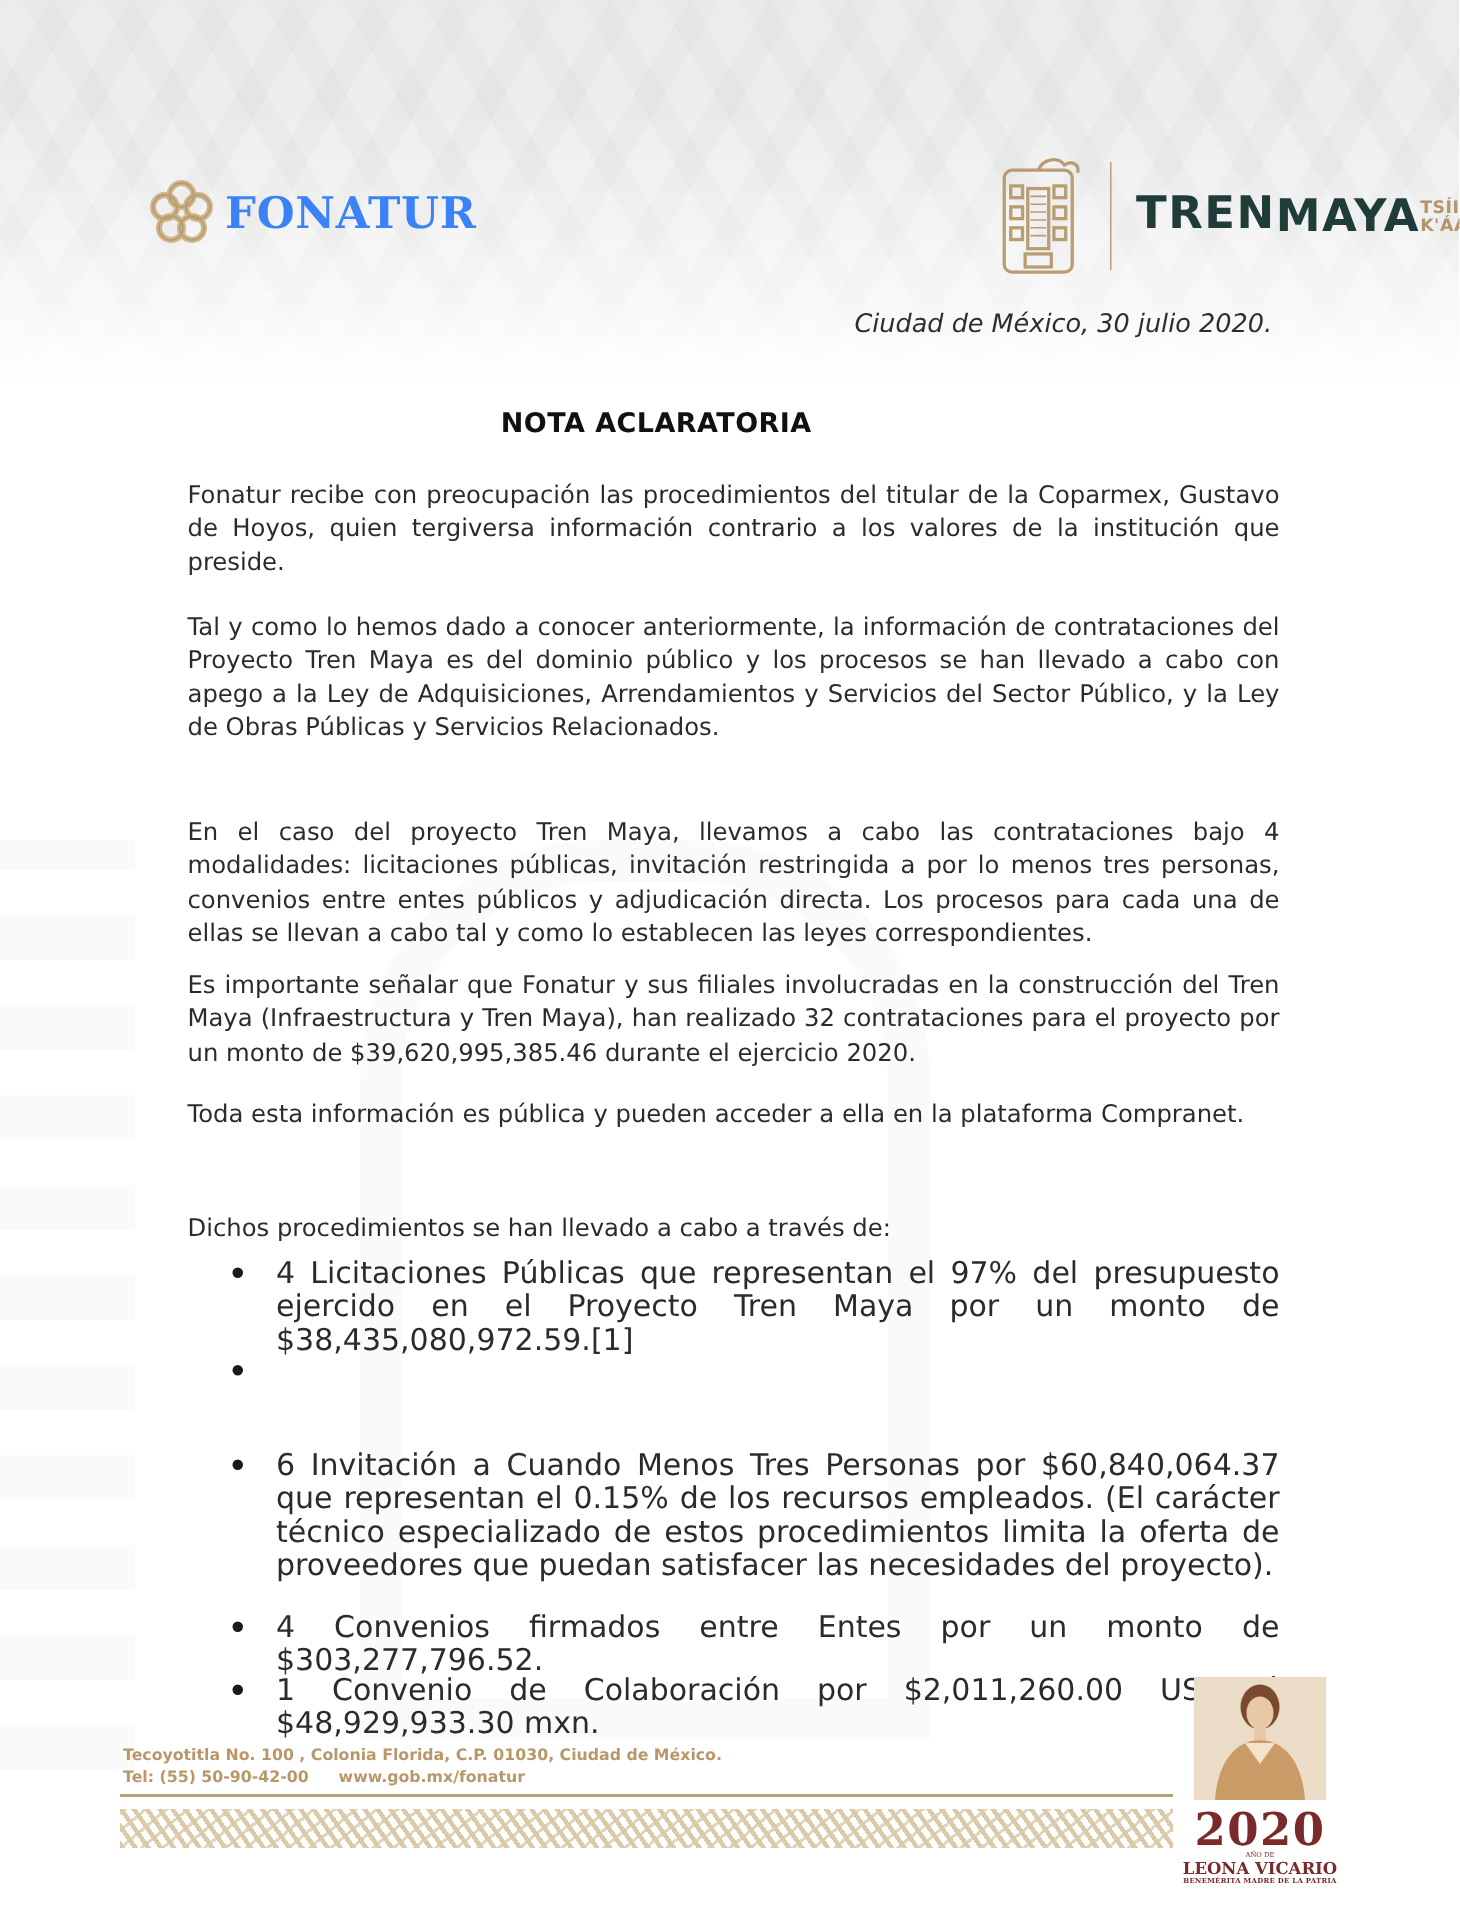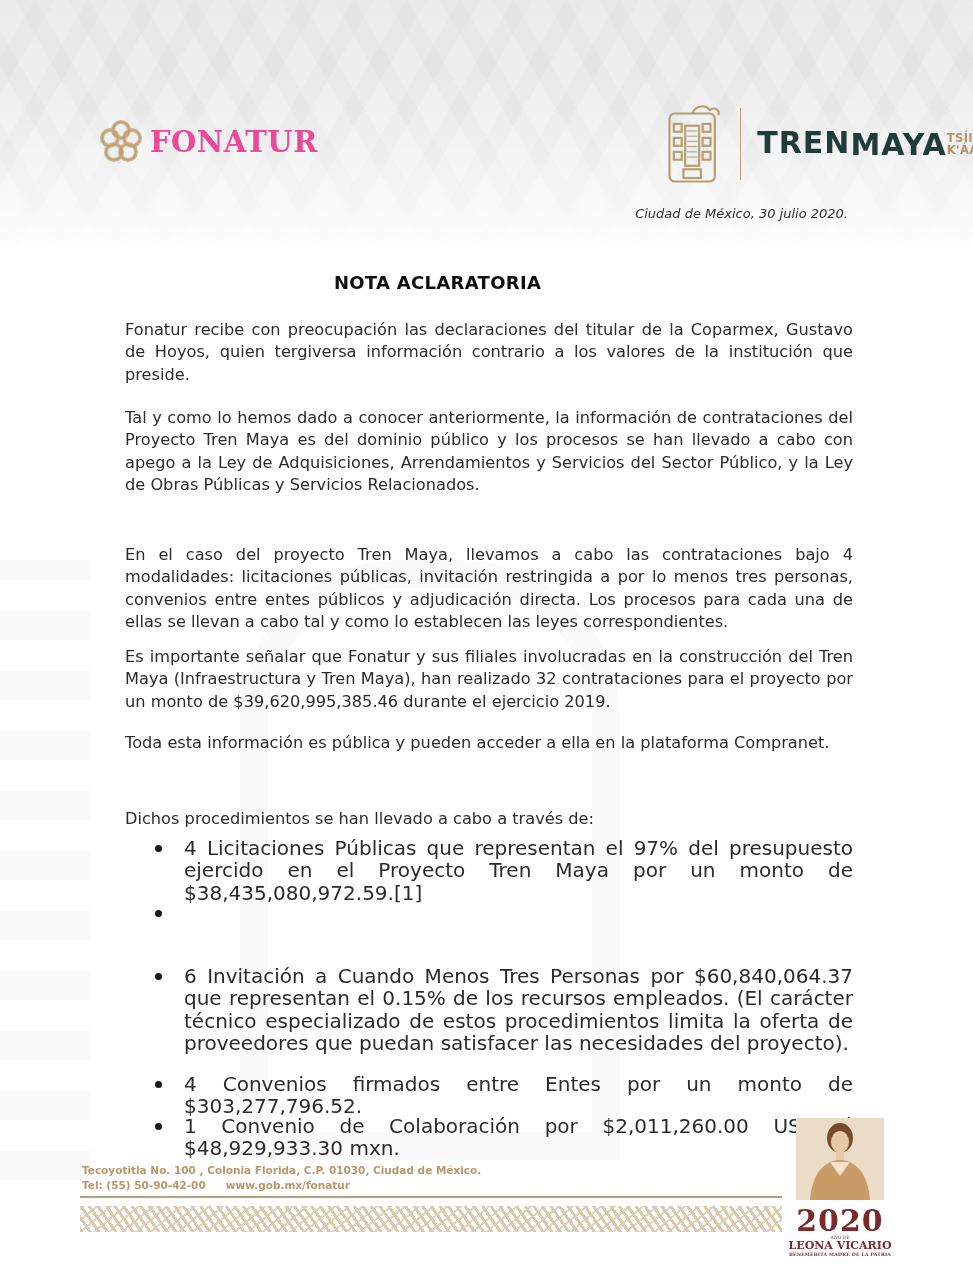--- a/index.html
+++ b/index.html
@@ -31,21 +31,21 @@
       border-radius: 160px 160px 0 0;
     }
 
     .fonatur-logo {
       position: absolute; left: 98px; top: 118px; height: 48px;
       display: flex; align-items: center; gap: 6px;
     }
     .fonatur-emblem { width: 46px; height: 46px; }
     .fonatur-name {
       font-family: "DejaVu Serif", serif; font-weight: bold; font-size: 29px;
-      color: #ec4899; letter-spacing: 0.5px;
+      color: #3b82f6; letter-spacing: 0.5px;
     }
 
     .tren-logo {
       position: absolute; left: 666px; top: 96px; height: 96px;
       display: flex; align-items: center;
     }
     .tren-emblem { width: 66px; height: 94px; }
     .tren-divider { width: 2px; height: 72px; background: #b8a07a; margin: 0 16px 0 16px; }
     .tren-text { display: flex; flex-direction: row; line-height: 1; }
     .tren-line1, .tren-line2 {
@@ -53,21 +53,21 @@
       color: #1f3c38; letter-spacing: 1px;
     }
     .tren-line2 { margin-top: 2px; }
     .tren-sub {
       font-family: "DejaVu Sans", sans-serif; font-weight: bold; font-size: 11.5px;
       color: #b49468; margin-top: 5px; letter-spacing: 0.4px;
     }
 
     .date-line {
       position: absolute; right: 125px; top: 206px;
-      font-family: "DejaVu Sans", sans-serif; font-style: italic; font-size: 13px; color: #2d2d2d;
+      font-family: "DejaVu Sans", sans-serif; font-style: italic; font-size: 17px; color: #2d2d2d;
     }
 
     .title {
       position: absolute; left: 0; width: 875px; top: 272px; text-align: center;
       font-family: "DejaVu Sans", sans-serif; font-weight: bold; font-size: 18px; color: #111;
       letter-spacing: 0.3px;
     }
 
     .body-text {
       position: absolute; left: 125px; width: 728px;
@@ -192,24 +192,24 @@
     <span class="tren-line1">TREN</span>
     <span class="tren-line2">MAYA</span>
     <span class="tren-sub">TSÍIMIN K'ÁAK</span>
   </div>
 </div>
 
 <div class="date-line">Ciudad de México, 30 julio 2020.</div>
 
 <h1 class="title">NOTA ACLARATORIA</h1>
 
-<p class="body-text p1">Fonatur recibe con preocupación las declaraciones del titular de la Coparmex, Gustavo de Hoyos, quien tergiversa información contrario a los valores de la institución que preside.</p>
+<p class="body-text p1">Fonatur recibe con preocupación las procedimientos del titular de la Coparmex, Gustavo de Hoyos, quien tergiversa información contrario a los valores de la institución que preside.</p>
 <p class="body-text p2">Tal y como lo hemos dado a conocer anteriormente, la información de contrataciones del Proyecto Tren Maya es del dominio público y los procesos se han llevado a cabo con apego a la Ley de Adquisiciones, Arrendamientos y Servicios del Sector Público, y la Ley de Obras Públicas y Servicios Relacionados.</p>
 <p class="body-text p3">En el caso del proyecto Tren Maya, llevamos a cabo las contrataciones bajo 4 modalidades: licitaciones públicas, invitación restringida a por lo menos tres personas, convenios entre entes públicos y adjudicación directa. Los procesos para cada una de ellas se llevan a cabo tal y como lo establecen las leyes correspondientes.</p>
-<p class="body-text p4">Es importante señalar que Fonatur y sus filiales involucradas en la construcción del Tren Maya (Infraestructura y Tren Maya), han realizado 32 contrataciones para el proyecto por un monto de $39,620,995,385.46 durante el ejercicio 2019.</p>
+<p class="body-text p4">Es importante señalar que Fonatur y sus filiales involucradas en la construcción del Tren Maya (Infraestructura y Tren Maya), han realizado 32 contrataciones para el proyecto por un monto de $39,620,995,385.46 durante el ejercicio 2020.</p>
 <p class="body-text p5">Toda esta información es pública y pueden acceder a ella en la plataforma Compranet.</p>
 <p class="body-text p6">Dichos procedimientos se han llevado a cabo a través de:</p>
 
 <div class="bullets">
   <div class="bullet b1">
     <span class="dot"></span>
     <span>4 Licitaciones Públicas que representan el 97% del presupuesto ejercido en el Proyecto Tren Maya por un monto de $38,435,080,972.59.[1]</span>
   </div>
   <div class="bullet b2">
     <span class="dot"></span>

